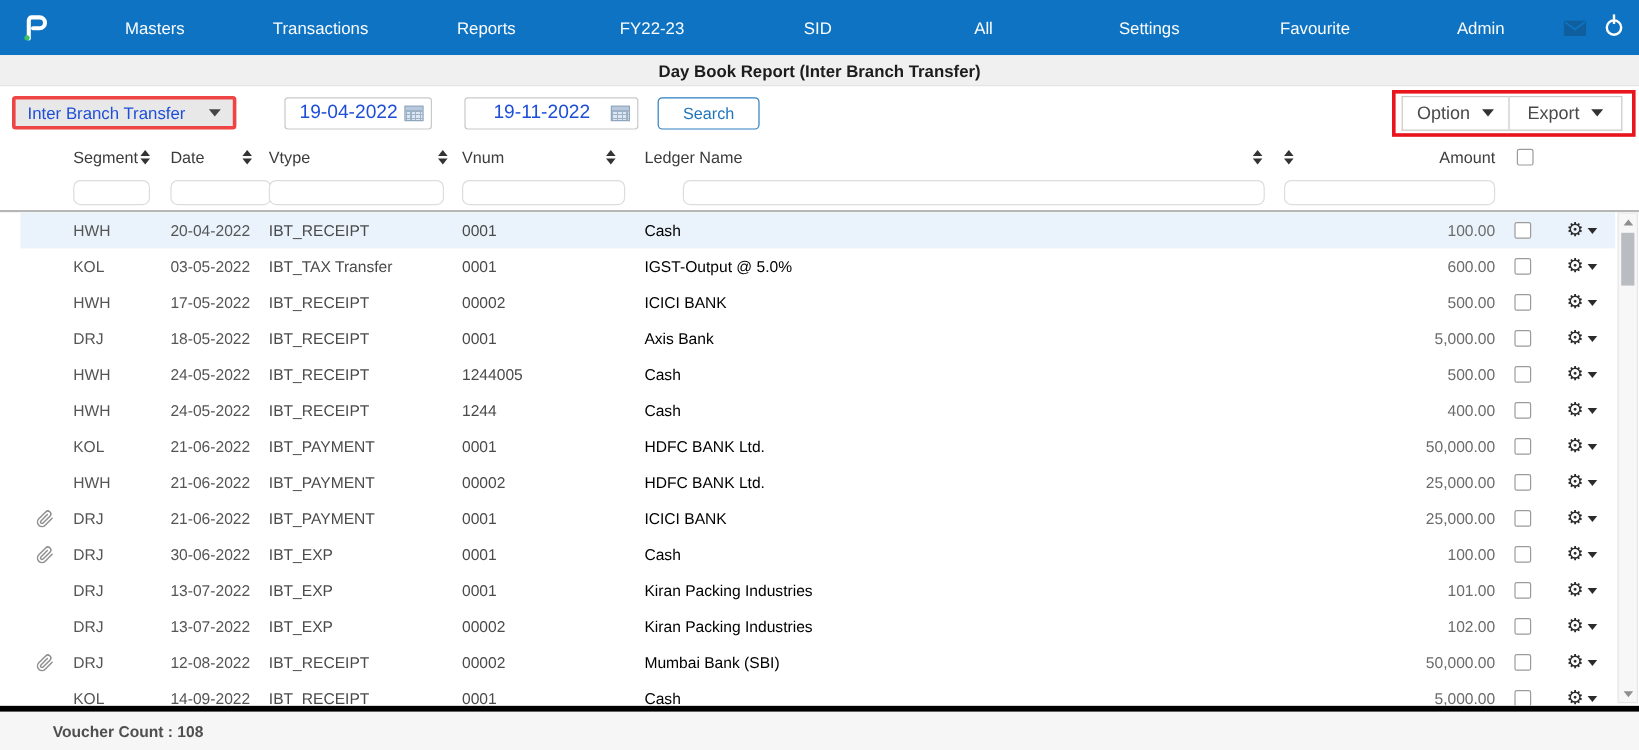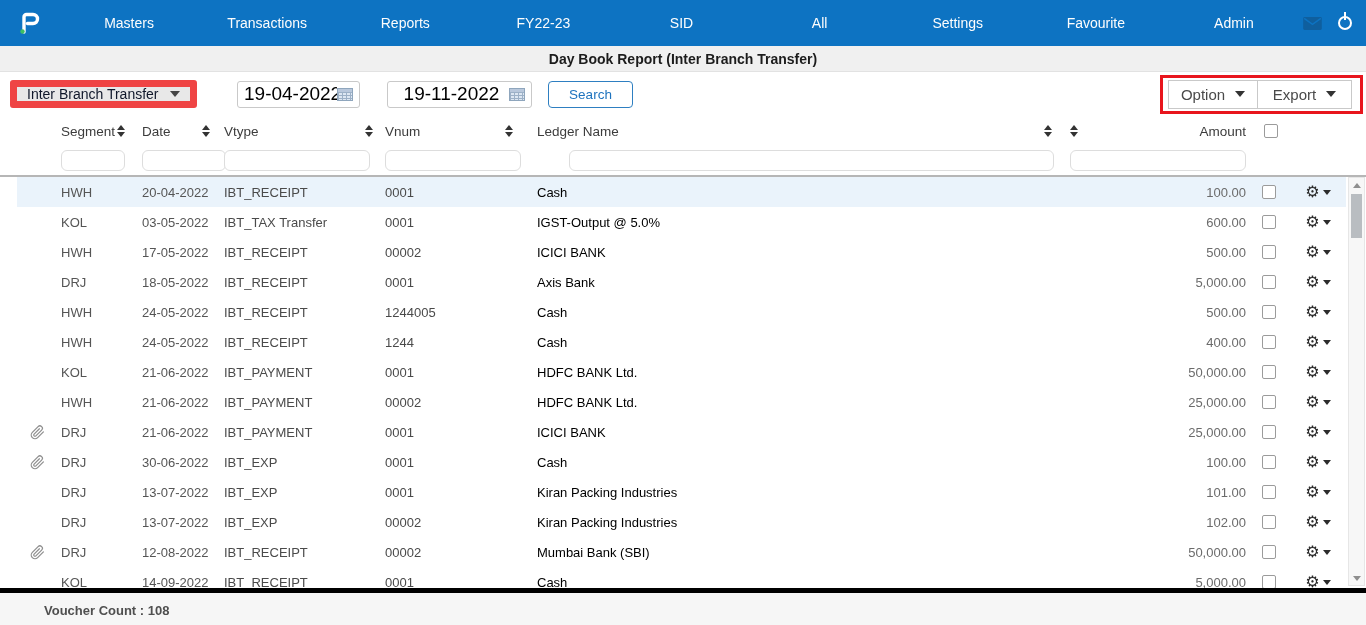--- a/index.html
+++ b/index.html
@@ -16,28 +16,28 @@
   .power { position:relative; width:14px; height:14px; border:2px solid #fff; border-radius:50%; display:inline-block; }
   .power::after { content:''; position:absolute; top:-6px; left:50%; transform:translateX(-50%); width:2px; height:8px; background:#fff; }
 
   
   .titlebar { height:26px; background:#f0f0f0; border-bottom:1px solid #e2e2e2; display:flex; align-items:center; justify-content:center; flex:0 0 auto; }
   .titlebar span { font-size:14px; font-weight:bold; color:#1c1c1c; }
 
   
   .toolbar { height:44px; background:#fff; display:flex; align-items:center; position:relative; flex:0 0 auto; }
   .dd { height:28px; display:flex; align-items:center; justify-content:space-between; padding:0 10px; font-size:14px; cursor:pointer; }
-  .dd-report { width:187px; margin-left:10px; background:#e8e8e8; border:7px solid #ef4444; border-radius:3px; color:#0f172a; }
+  .dd-report { width:187px; margin-left:10px; background:#e8e8e8; border:3px solid #ef4444; border-radius:3px; color:#1d4ed8; }
   .dd-basis { width:172px; margin-left:16px; background:#fff; border:1px solid #c9c9c9; border-radius:4px; color:#555; }
   .tri-down { width:0; height:0; border-left:5px solid transparent; border-right:5px solid transparent; border-top:6px solid #444; display:inline-block; }
   .chev { width:8px; height:8px; border-right:2px solid #c2c2c2; border-bottom:2px solid #c2c2c2; transform:rotate(45deg) translateY(-2px); display:inline-block; }
   .datebox { height:27px; border:1px solid #c9c9c9; border-radius:3px; display:flex; align-items:center; background:#fff; padding:0 6px; }
   .datebox.d1 { width:123px; margin-left:40px; }
   .datebox.d2 { width:145px; margin-left:27px; }
-  .datebox input { border:none; outline:none; width:100%; text-align:center; font-size:19px; color:#000000; font-family:inherit; background:transparent; }
+  .datebox input { border:none; outline:none; width:100%; text-align:center; font-size:16px; color:#1d4ed8; font-family:inherit; background:transparent; }
   .calicon { flex:0 0 16px; height:13px; border:1px solid #8fa6bd; background-color:#dde7f2;
     background-image:linear-gradient(#b9c8dc 0 3px, rgba(0,0,0,0) 3px),
       repeating-linear-gradient(90deg,#9db1c7 0 1px, rgba(0,0,0,0) 1px 4px),
       repeating-linear-gradient(#9db1c7 0 1px, rgba(0,0,0,0) 1px 3px);
     cursor:pointer; }
   .search-btn { height:27px; width:85px; margin-left:16px; background:#fff; border:1px solid #2e7fc1; border-radius:4px; color:#1e73be; font-size:13.5px; cursor:pointer; font-family:inherit; }
   .right-group { margin-left:auto; margin-right:14px; display:flex; }
   .opt-btn { height:29px; background:#fff; border:1px solid #c9c9c9; color:#4a4a4a; font-size:15px; display:flex; align-items:center; justify-content:center; gap:10px; cursor:pointer; font-family:inherit; }
   .opt-btn.option { width:89px; border-right:none; }
   .opt-btn.export { width:95px; }

